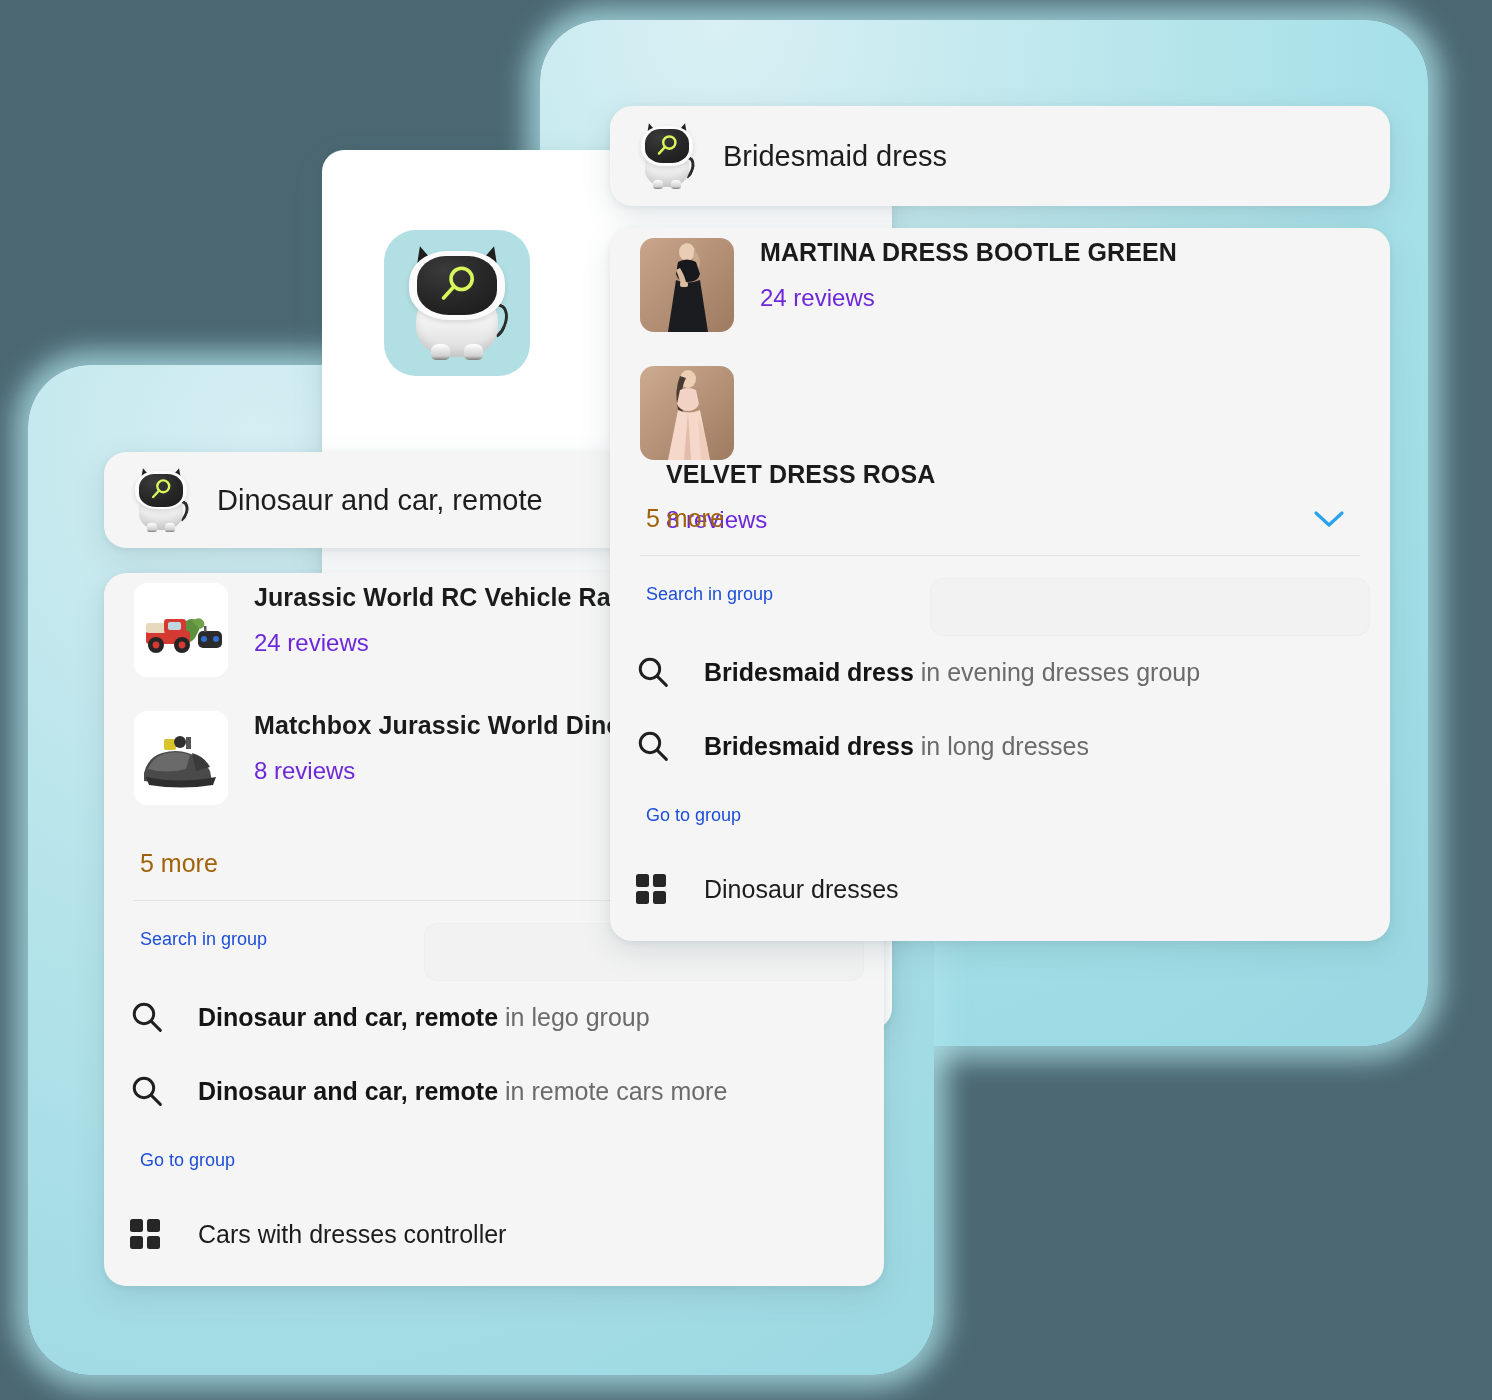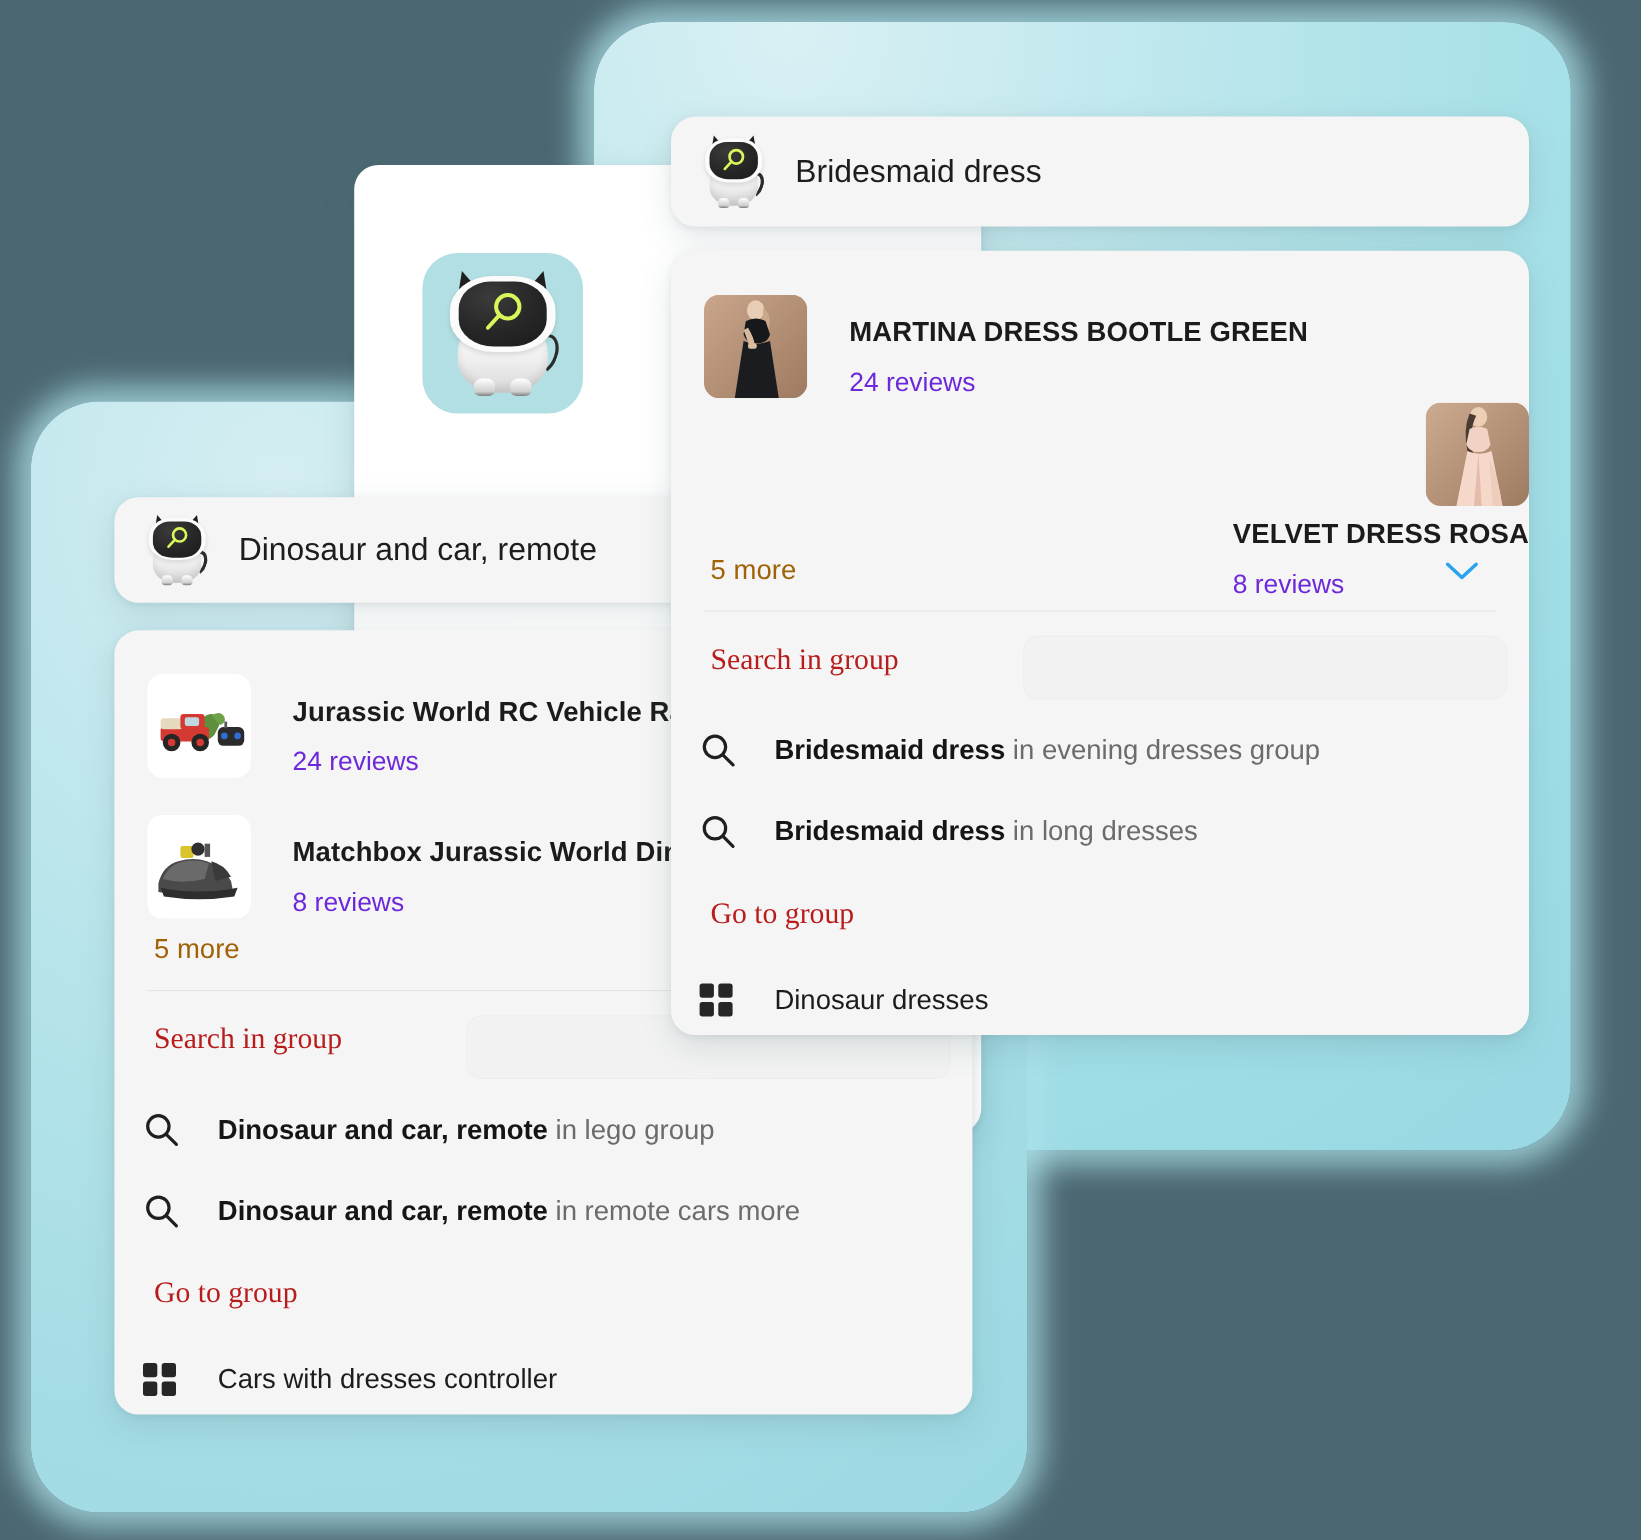--- a/index.html
+++ b/index.html
@@ -115,25 +115,24 @@
   .card-head .q {
     font-size: 29px;
     color: #1d1d1d;
     margin-left: 25px;
     white-space: nowrap;
   }
 
   
   .res-row {
     display: flex;
-    align-items: flex-end;
+    align-items: flex-start;
     padding: 0 0 0 30px;
     height: 124px;
     box-sizing: border-box;
-    gap: 12px;
   }
   .thumb {
     width: 94px; height: 94px;
     border-radius: 14px;
     flex: none;
     overflow: hidden;
     position: relative;
   }
   .res-text { margin-left: 26px; min-width: 0; }
   .res-title {
@@ -163,24 +162,23 @@
     color: #a16207;
   }
   .divider {
     height: 1px;
     background: #e3e3e3;
     margin: 0 30px;
   }
 
   
   .sec-head {
-    font-size: 27px;
-    color: #b91c1c;
+    font-size: 18px;
+    color: #1d4ed8;
     padding: 28px 0 0 36px;
-    font-family: Liberation Serif, serif;
   }
   .ghost-field {
     position: absolute;
     height: 58px;
     border-radius: 14px;
     background: #f2f2f2;
     box-shadow: inset 0 0 0 1px #eeeeee;
   }
   .sug-row {
     display: flex;

